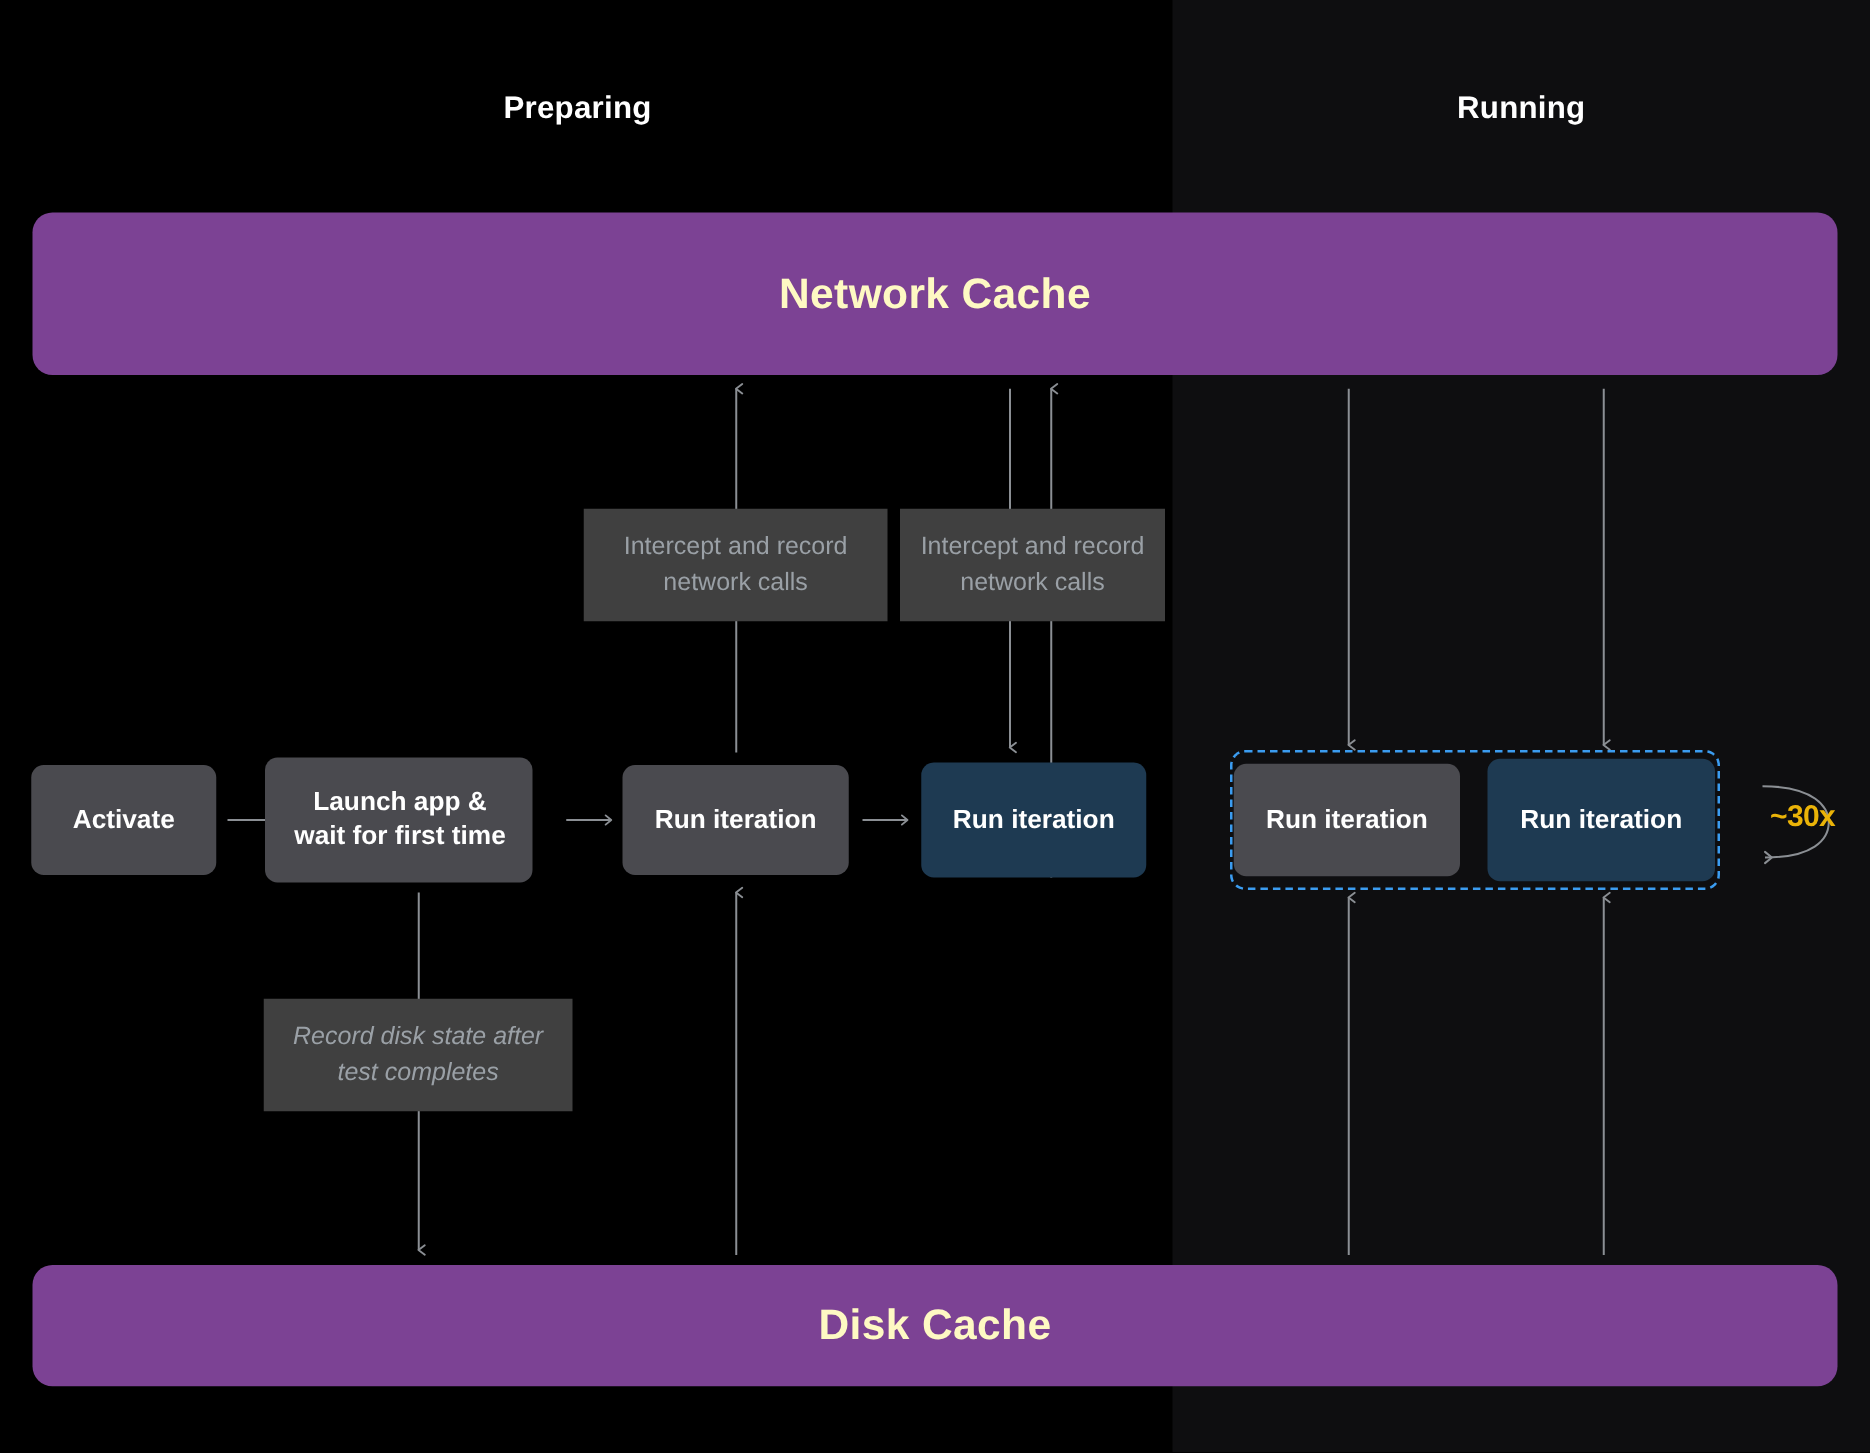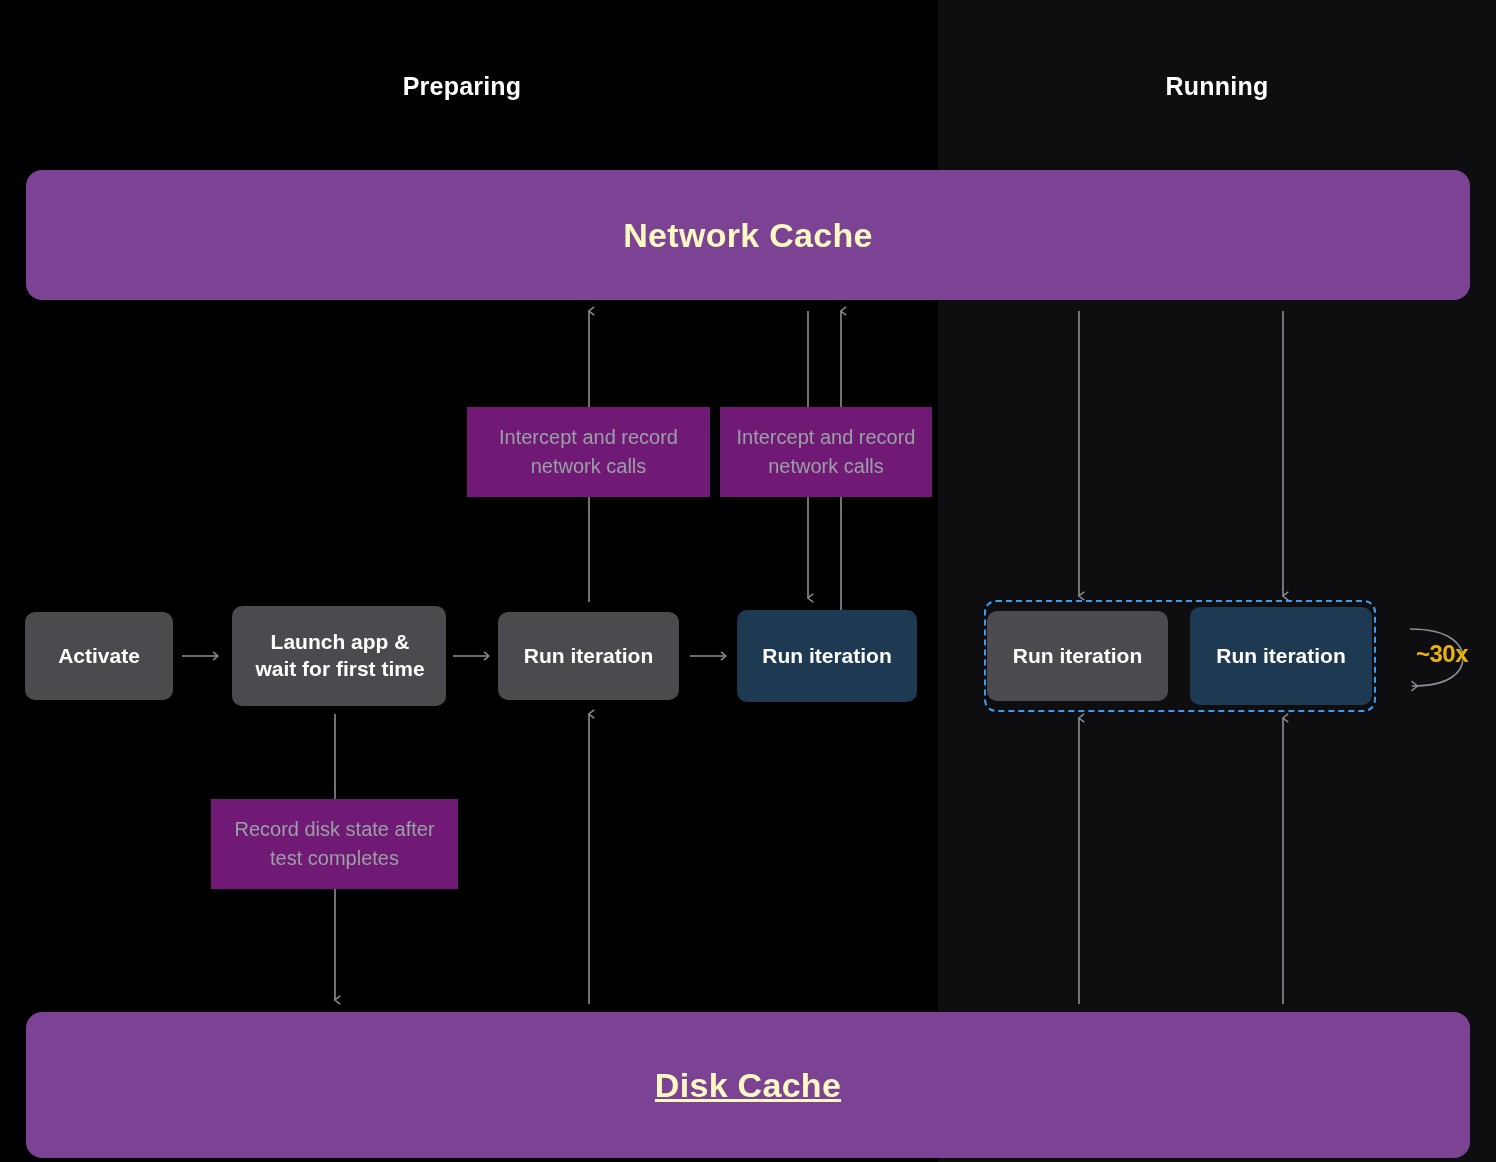--- a/index.html
+++ b/index.html
@@ -51,74 +51,74 @@
     background: #7c4294;
     display: flex;
     align-items: center;
     justify-content: center;
     color: #fef9c3;
     font-size: 34px;
     font-weight: 600;
     letter-spacing: .3px;
   }
   #network-cache { top: 170px;  height: 130px; }
-  #disk-cache    { top: 1012px; height: 146px; text-decoration: underline; }
+  #disk-cache    { top: 1012px; height: 97px; }
 
   
   .node {
     position: absolute;
     display: flex;
     align-items: center;
     justify-content: center;
     text-align: center;
     border-radius: 10px;
     color: #ffffff;
     font-size: 21px;
     font-weight: 600;
     line-height: 1.28;
     padding: 0 14px;
   }
   .node.gray { background: #4a4a4f; }
   .node.blue { background: #1e3a52; }
 
   #node-activate     { left: 25px;   top: 612px; width: 148px; height: 88px; }
-  #node-launch       { left: 232px;  top: 606px; width: 214px; height: 100px; padding-left: 16px; }
+  #node-launch       { left: 212px;  top: 606px; width: 214px; height: 100px; padding-left: 16px; }
   #node-run-prep-1   { left: 498px;  top: 612px; width: 181px; height: 88px; }
   #node-run-prep-2   { left: 737px;  top: 610px; width: 180px; height: 92px; }
   #node-run-runA     { left: 987px;  top: 611px; width: 181px; height: 90px; }
   #node-run-runB     { left: 1190px; top: 607px; width: 182px; height: 98px; }
 
   
   #selection-box {
     position: absolute;
     left: 984px;
     top: 600px;
     width: 392px;
     height: 112px;
     border: 2px dashed #3b9cf0;
     border-radius: 12px;
     pointer-events: none;
   }
 
   
   .annotation {
     position: absolute;
-    background: #701a75;
+    background: #404040;
     color: #9aa0a6;
     font-size: 20px;
     line-height: 1.45;
     text-align: center;
     display: flex;
     align-items: center;
     justify-content: center;
     padding: 0 10px;
   }
   #anno-intercept-1 { left: 467px; top: 407px; width: 243px; height: 90px; }
   #anno-intercept-2 { left: 720px; top: 407px; width: 212px; height: 90px; }
-  #anno-record-disk { left: 211px; top: 799px; width: 247px; height: 90px; }
+  #anno-record-disk { left: 211px; top: 799px; width: 247px; height: 90px; font-style: italic; }
 
   
   #connectors {
     position: absolute;
     left: 0; top: 0;
     width: 1496px;
     height: 1162px;
     pointer-events: none;
   }
 

